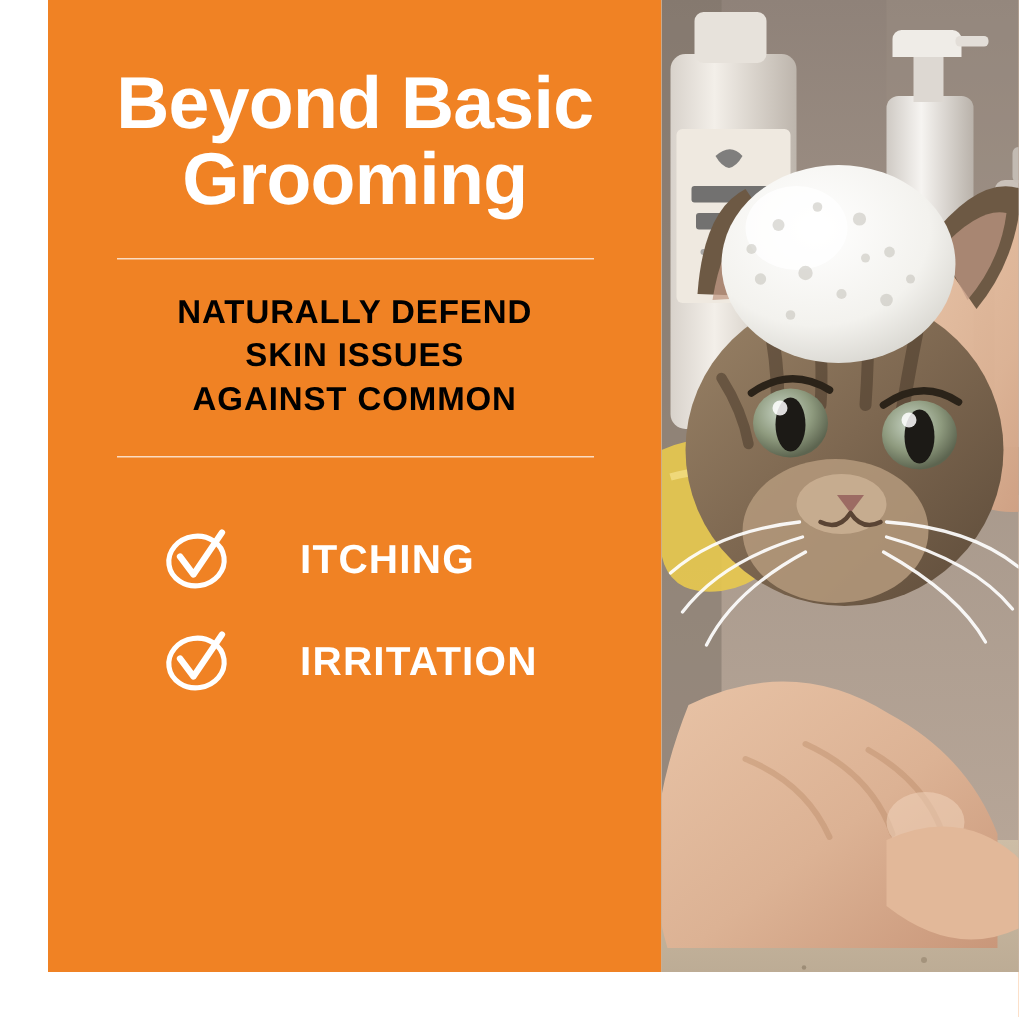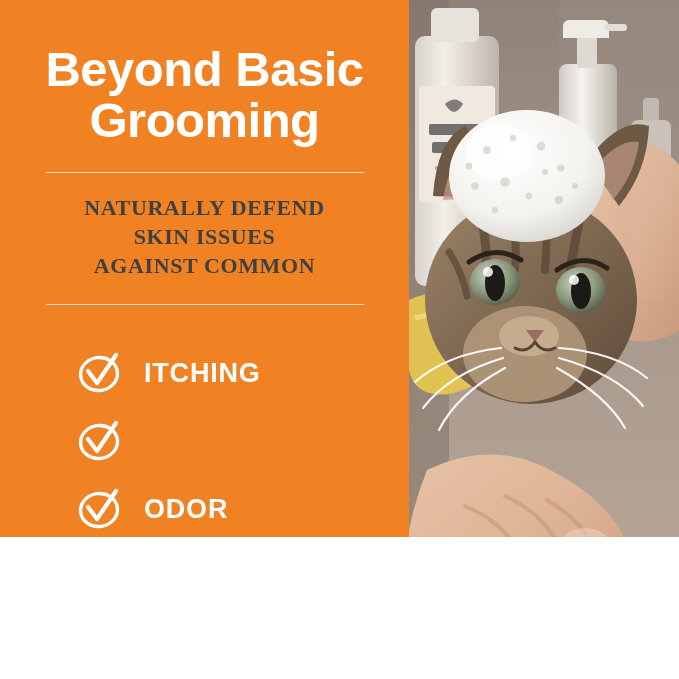--- a/index.html
+++ b/index.html
@@ -5,23 +5,24 @@
   * { box-sizing: border-box; margin: 0; padding: 0; }
   html, body {
     width: 679px; height: 679px;
     font-family: "Liberation Sans", sans-serif;
     overflow: hidden;
     background: #ffffff;
   }
   .banner {
     position: relative;
     width: 679px;
-    height: 537px;
+    height: 648px;
     display: flex;
     overflow: hidden;
+    padding-left: 32px;
   }
 
   
   .left-panel {
     position: relative;
     width: 409px;
     height: 679px;
     background: #F08224;
     flex: 0 0 409px;
     padding: 0;
@@ -40,41 +41,41 @@
 
   .rule {
     width: 318px;
     height: 1px;
     background: rgba(255,255,255,0.72);
     margin: 26px auto 0 auto;
   }
   .rule.second { margin-top: 24px; }
 
   .subhead {
-    color: #404040;
+    color: #000000;
     text-align: center;
     font-size: 22px;
     font-weight: bold;
     letter-spacing: 0.6px;
     line-height: 1.32;
     padding: 20px 40px 0 40px;
     text-transform: uppercase;
-    font-family: Liberation Serif, serif;
   }
   .subhead span { display: block; }
 
   .checklist {
     margin: 34px 0 0 0;
     padding: 0 0 0 76px;
     list-style: none;
   }
   .check-item {
     display: flex;
     align-items: center;
     height: 68px;
+    gap: 24px;
   }
   .check-icon {
     width: 46px;
     height: 46px;
     flex: 0 0 46px;
     display: block;
   }
   .check-label {
     color: #ffffff;
     font-size: 27px;
@@ -127,29 +128,21 @@
         </span>
         <span class="check-label">ITCHING</span>
       </li>
       <li class="check-item">
         <span class="check-icon">
           <svg viewBox="0 0 46 46" width="46" height="46" aria-hidden="true">
             <ellipse cx="23" cy="24" rx="18.5" ry="16.5" fill="none" stroke="#ffffff" stroke-width="3.4" stroke-linecap="round" transform="rotate(-8 23 24)"></ellipse>
             <path d="M12 21 L21 33 L40 5" fill="none" stroke="#ffffff" stroke-width="4.2" stroke-linecap="round" stroke-linejoin="round"></path>
           </svg>
         </span>
-      </li>
-      <li class="check-item">
-        <span class="check-icon">
-          <svg viewBox="0 0 46 46" width="46" height="46" aria-hidden="true">
-            <ellipse cx="23" cy="24" rx="18.5" ry="16.5" fill="none" stroke="#ffffff" stroke-width="3.4" stroke-linecap="round" transform="rotate(-8 23 24)"></ellipse>
-            <path d="M12 21 L21 33 L40 5" fill="none" stroke="#ffffff" stroke-width="4.2" stroke-linecap="round" stroke-linejoin="round"></path>
-          </svg>
-        </span>
-        <span class="check-label">ODOR</span>
+        <span class="check-label">IRRITATION</span>
       </li>
     </ul>
   </div>
 
   <div class="photo">
     <svg class="photo-svg" viewBox="0 0 270 679" preserveAspectRatio="xMidYMid slice" aria-hidden="true">
       <defs>
         <linearGradient id="wallGrad" x1="0" y1="0" x2="0" y2="1">
           <stop offset="0%" stop-color="#8f8279"></stop>
           <stop offset="45%" stop-color="#a8998c"></stop>

